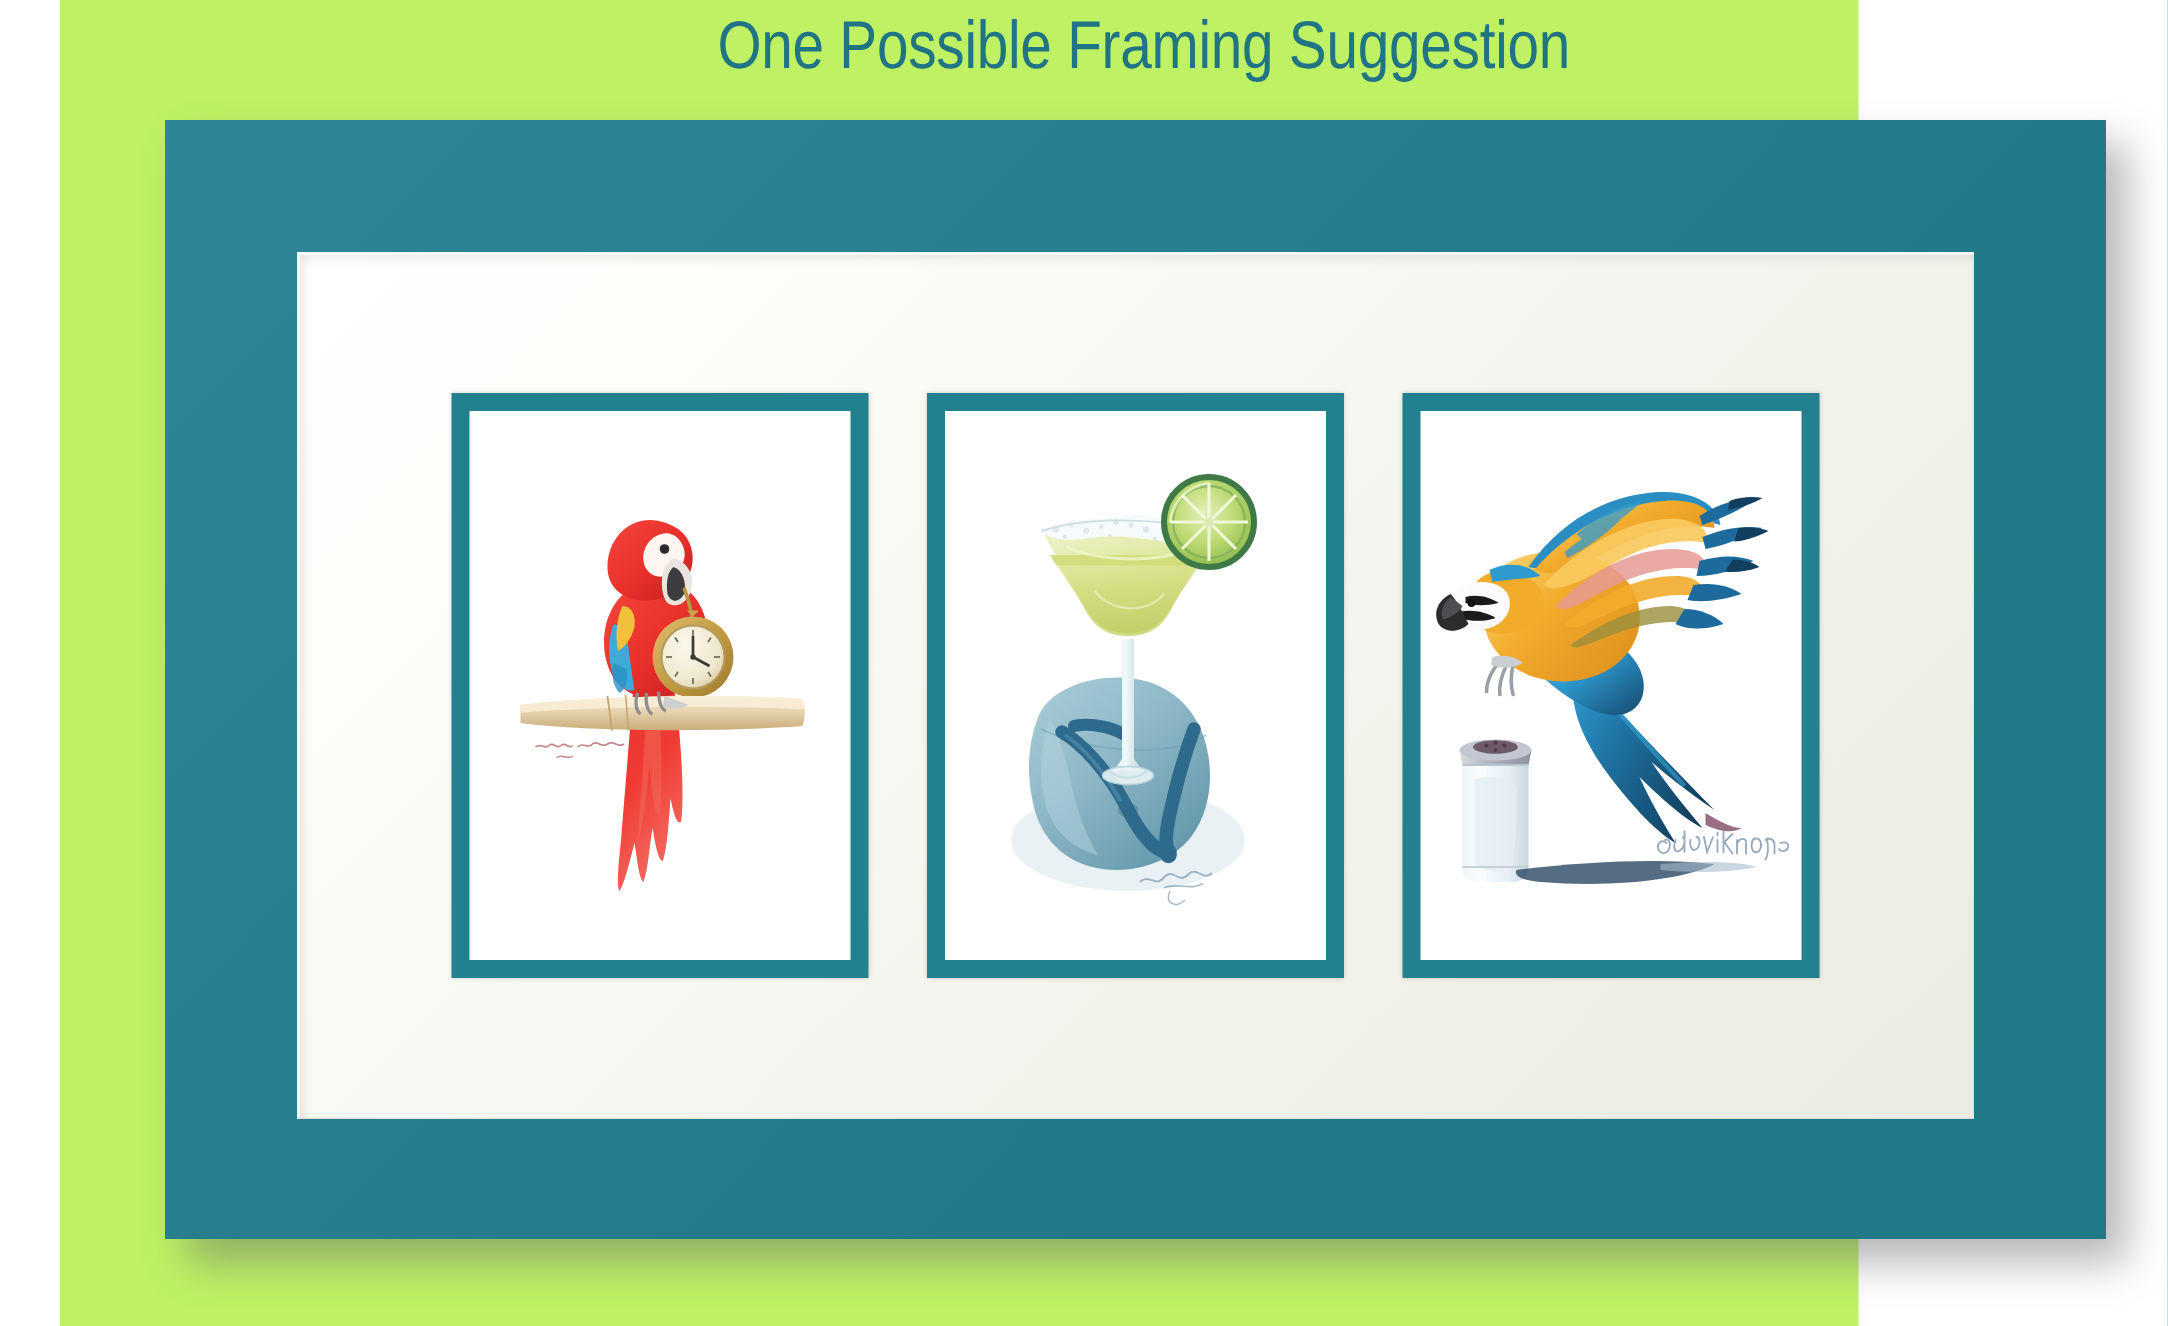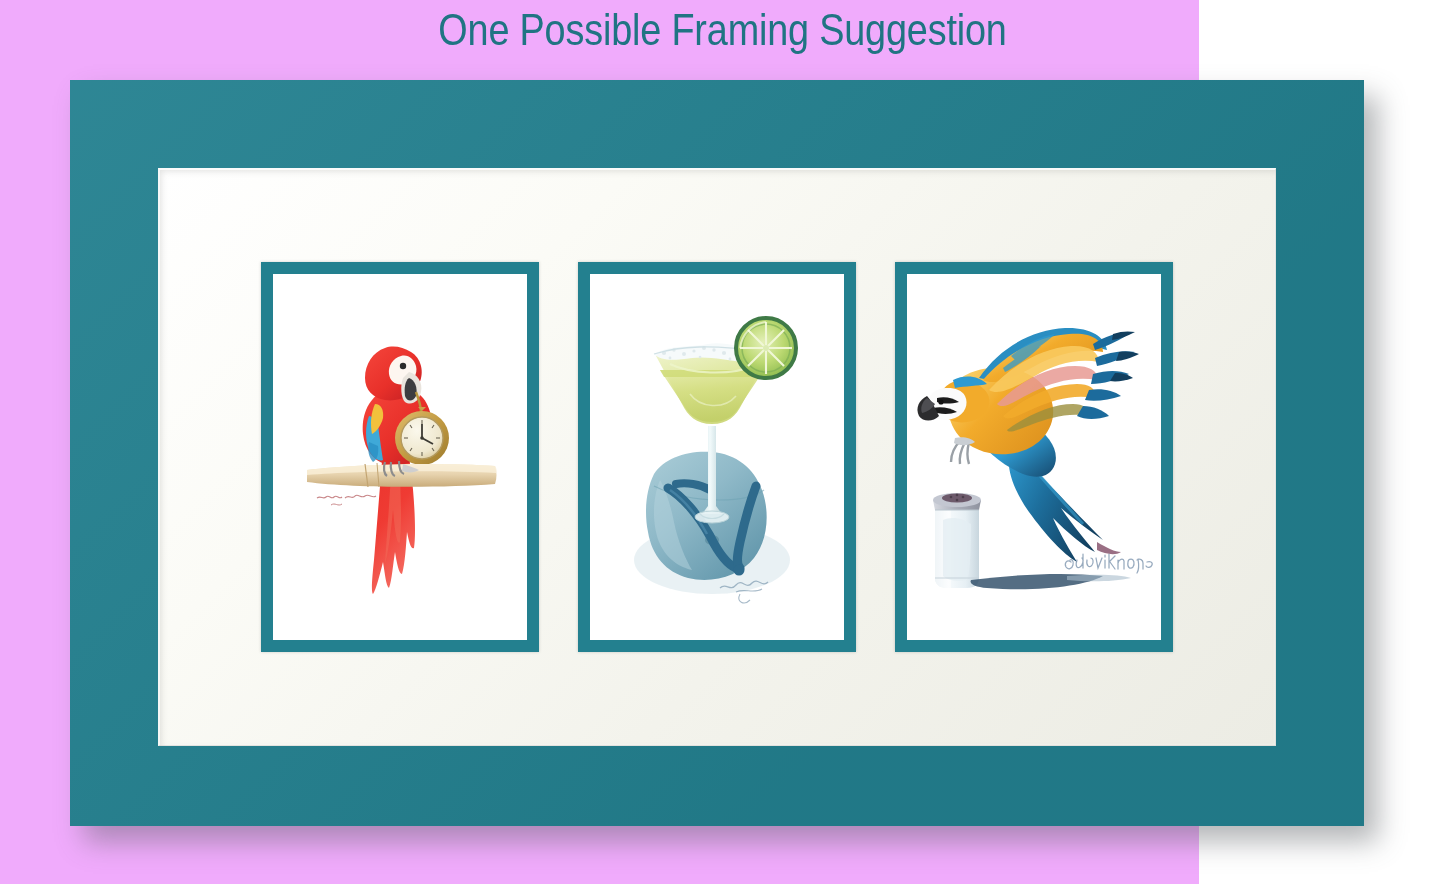--- a/index.html
+++ b/index.html
@@ -2,21 +2,21 @@
 <html><head>
 <meta charset="utf-8">
 <style>
   * { box-sizing: border-box; margin: 0; padding: 0; }
   html, body {
     width: 1445px; height: 884px;
     background: #ffffff;
     font-family: "Liberation Sans", sans-serif;
     overflow: hidden;
   }
-  #stage { position: relative; width: 1199px; height: 884px; background: #f0abfc; }
+  #stage { position: relative; width: 1199px; height: 884px; background: #bef264; margin-left: 40px; }
 
   
   .title {
     position: absolute; left: 0; top: 4px; width: 1445px;
     text-align: center;
     font-family: "Liberation Sans", sans-serif;
     font-size: 45px;
     font-weight: 400;
     letter-spacing: -0.2px;
     color: #207483;

